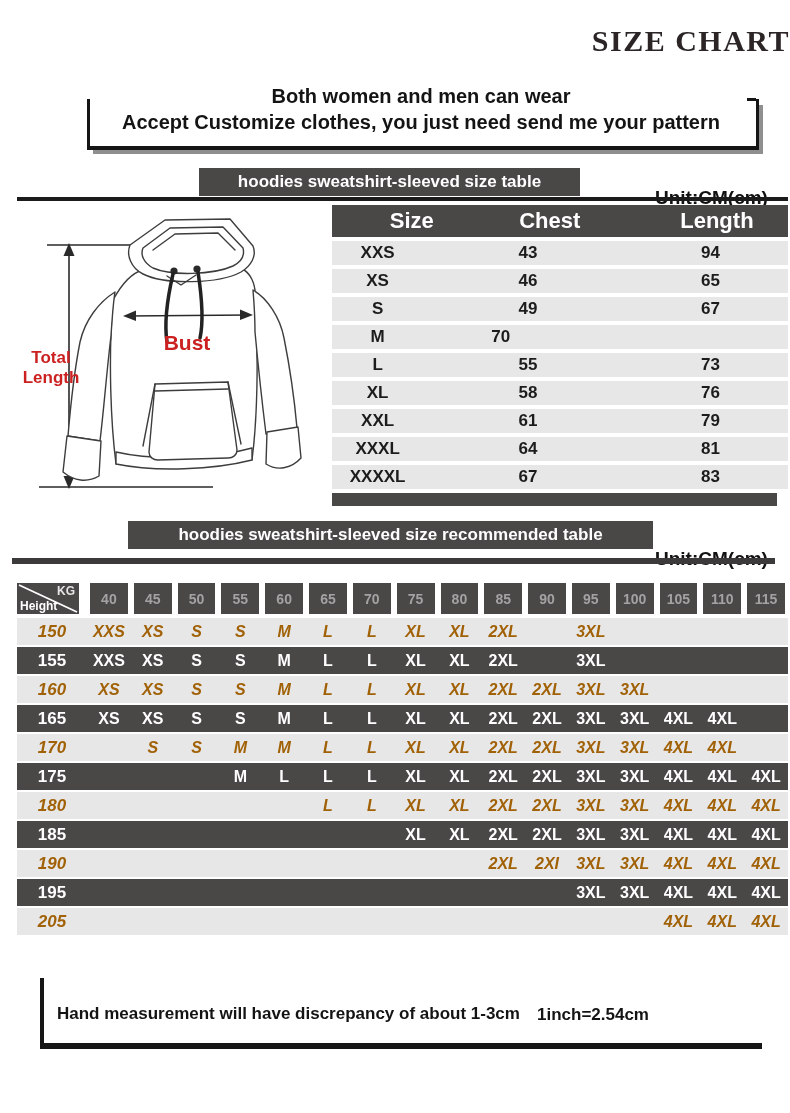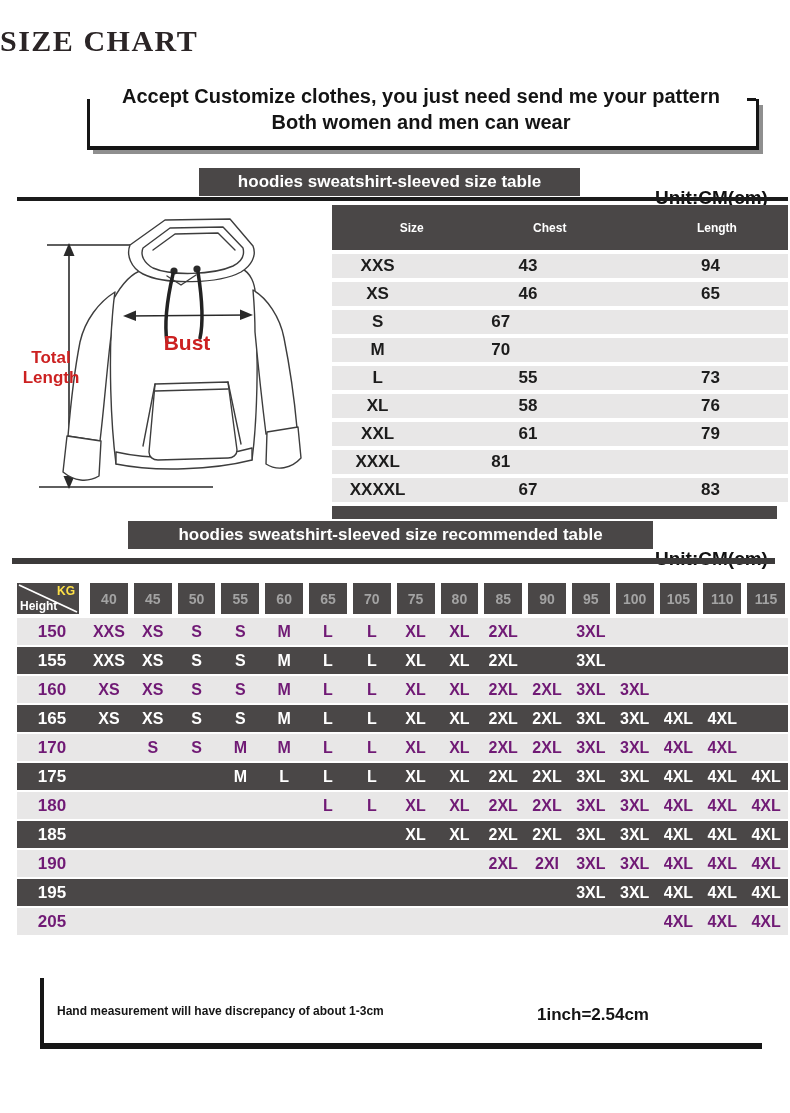--- a/index.html
+++ b/index.html
@@ -7,21 +7,21 @@
     --row-light:#e8e7e7;
     --accent-red:#cc2121;
     --line-black:#1b1b1b;
     --line-gray:#3c3a3a;
     --shadow-gray:#8f8f8f;
   }
   html,body{margin:0;padding:0;background:#fff;}
   .page{position:relative;width:790px;height:1113px;background:#ffffff;overflow:hidden;
         font-family:"Liberation Sans",sans-serif;color:#161616;}
 
-  .title{position:absolute;top:24px;left:0;width:100%;text-align:left;
+  .title{position:absolute;top:24px;left:0;width:100%;text-align:right;
          font-family:"Liberation Serif",serif;font-size:30px;font-weight:700;
          letter-spacing:1.5px;color:#2b2526;}
 
   .bracket{position:absolute;left:87px;top:99px;width:666px;height:47px;
            border-left:3px solid #151515;border-right:3px solid #151515;border-bottom:4px solid #151515;
            box-shadow:5px 5px 0 -1px var(--shadow-gray);}
   .bracket:before{content:"";position:absolute;top:-1px;right:0;width:9px;height:3px;background:#151515;}
   .notice-text{position:absolute;left:92px;top:83px;width:658px;text-align:center;
                font-size:20px;font-weight:700;color:#141414;line-height:26px;}
 
@@ -38,56 +38,56 @@
   .diagram{position:absolute;left:15px;top:210px;width:315px;height:290px;}
   .ln{stroke:#3d3d3d;fill:none;stroke-width:1.4;stroke-linejoin:round;stroke-linecap:round;}
   .fillw{fill:#ffffff;stroke:#3d3d3d;stroke-width:1.4;stroke-linejoin:round;}
   .meas{stroke:#2a2a2a;stroke-width:1.6;}
   .mhead{fill:#2a2a2a;stroke:none;}
   .string{stroke:#222;stroke-width:3.5;fill:none;stroke-linecap:round;}
   .red-label{fill:var(--accent-red);font-weight:700;font-family:"Liberation Sans",sans-serif;}
 
   .size-table{position:absolute;left:332px;top:205px;width:456px;}
   .st-row{display:flex;margin-bottom:4px;}
-  .st-header{height:45px;background:var(--bar-dark);color:#fff;font-size:12px;padding-left:38px;}
+  .st-header{height:32px;background:var(--bar-dark);color:#fff;font-size:22px;padding-left:38px;}
   .st-data{height:24px;background:var(--row-light);color:#1c1c1c;font-size:17px;}
   .st-cell{display:flex;align-items:center;justify-content:center;font-weight:700;}
   .st-c1{width:20%;}.st-c2{width:46%;}.st-c3{width:34%;}
   .st-bar{width:445px;height:13px;background:var(--bar-dark);margin-top:0;}
 
   .matrix{position:absolute;left:17px;top:583px;width:771px;}
   .mx-header{display:grid;grid-template-columns:70px repeat(16,1fr);height:31px;margin-bottom:4px;}
   .mx-corner{position:relative;background:var(--bar-dark);margin-right:8px;}
   .mx-corner svg{position:absolute;left:0;top:0;width:100%;height:100%;}
-  .kg{position:absolute;top:1px;right:4px;color:#fde047;font-size:12px;font-weight:700;}
+  .kg{position:absolute;top:1px;right:4px;color:#e5e5e5;font-size:12px;font-weight:700;}
   .hgt{position:absolute;bottom:1px;left:3px;color:#fff;font-size:12px;font-weight:700;}
   .mx-hcell{background:var(--bar-dark);color:#a3a3a3;font-weight:700;font-size:14px;
             display:flex;align-items:center;justify-content:center;margin:0 3px;}
   .mx-row{display:grid;grid-template-columns:70px repeat(16,1fr);height:27px;margin-bottom:2px;}
-  .mx-row.light{background:var(--row-light);color:#701a75;}
+  .mx-row.light{background:var(--row-light);color:#a16207;font-style:italic;}
   .mx-row.dark{background:var(--bar-dark);color:#ffffff;}
   .mx-cell{display:flex;align-items:center;justify-content:center;font-weight:700;font-size:16px;}
   .mx-height{font-size:17px;}
 
   .footer-vline{position:absolute;left:40px;top:978px;width:4px;height:71px;background:#161616;}
   .footer-hline{position:absolute;left:40px;top:1043px;width:722px;height:6px;background:#161616;}
-  .footer-note{position:absolute;left:57px;top:1004px;font-size:12px;font-weight:700;color:#141414;}
+  .footer-note{position:absolute;left:57px;top:1004px;font-size:17px;font-weight:700;color:#141414;}
   .footer-conv{position:absolute;left:537px;top:1005px;font-size:17px;font-weight:700;color:#141414;}
 </style>
 </head>
 <body>
 
 <div class="page">
 
   <div class="title">SIZE CHART</div>
 
   <div class="bracket"></div>
   <div class="notice-text">
+    <div>Both women and men can wear</div>
     <div>Accept Customize clothes, you just need send me your pattern</div>
-    <div>Both women and men can wear</div>
   </div>
 
   <div class="sec-bar sec1-bar">hoodies sweatshirt-sleeved size table</div>
   <div class="unit unit1">Unit:CM(cm)</div>
   <div class="hr1"></div>
 
   <svg class="diagram" viewBox="0 0 315 290">
 
     <g>
       <line class="meas" x1="32" y1="35" x2="140" y2="35"></line>
@@ -142,20 +142,21 @@
           <div class="st-cell st-c2">43</div>
           <div class="st-cell st-c3">94</div>
         </div>
         <div class="st-row st-data">
           <div class="st-cell st-c1">XS</div>
           <div class="st-cell st-c2">46</div>
           <div class="st-cell st-c3">65</div>
         </div>
         <div class="st-row st-data">
           <div class="st-cell st-c1">S</div>
+          <div class="st-cell st-c2">49</div>
           <div class="st-cell st-c3">67</div>
         </div>
         <div class="st-row st-data">
           <div class="st-cell st-c1">M</div>
           <div class="st-cell st-c3">70</div>
         </div>
         <div class="st-row st-data">
           <div class="st-cell st-c1">L</div>
           <div class="st-cell st-c2">55</div>
           <div class="st-cell st-c3">73</div>
@@ -165,20 +166,21 @@
           <div class="st-cell st-c2">58</div>
           <div class="st-cell st-c3">76</div>
         </div>
         <div class="st-row st-data">
           <div class="st-cell st-c1">XXL</div>
           <div class="st-cell st-c2">61</div>
           <div class="st-cell st-c3">79</div>
         </div>
         <div class="st-row st-data">
           <div class="st-cell st-c1">XXXL</div>
+          <div class="st-cell st-c2">64</div>
           <div class="st-cell st-c3">81</div>
         </div>
         <div class="st-row st-data">
           <div class="st-cell st-c1">XXXXL</div>
           <div class="st-cell st-c2">67</div>
           <div class="st-cell st-c3">83</div>
         </div>
       </div>
     <div class="st-bar"></div>
   </div>

